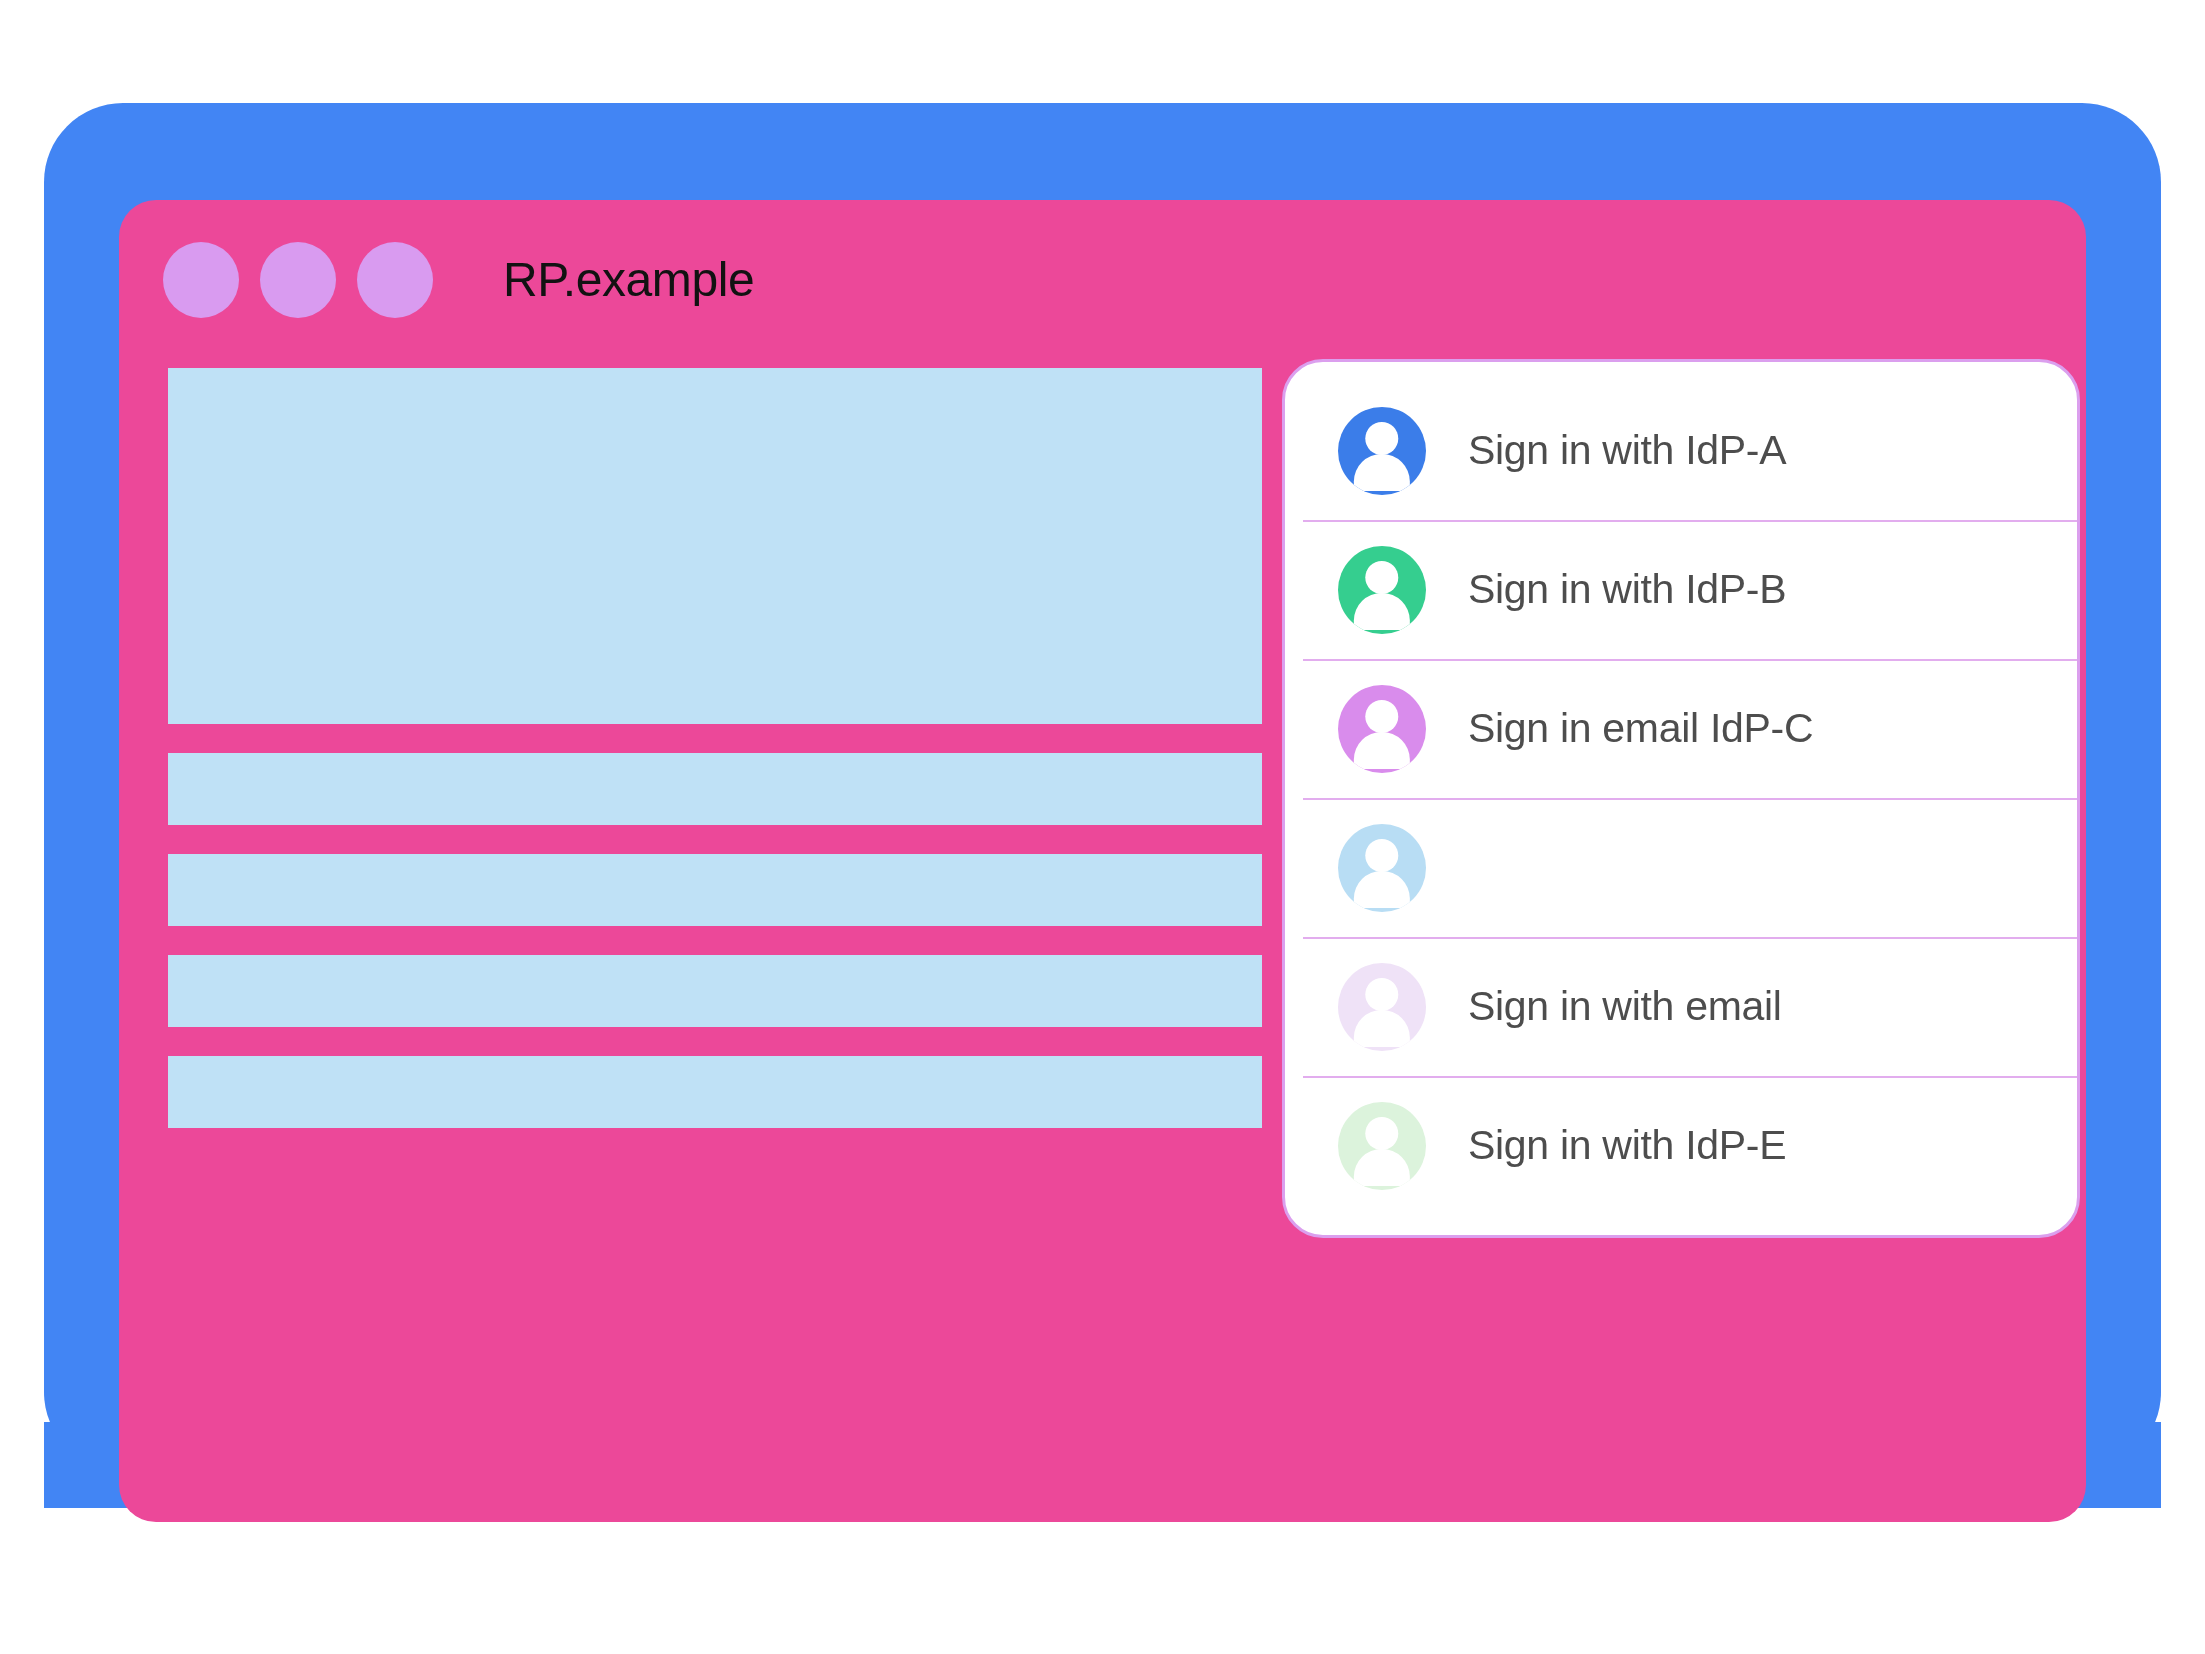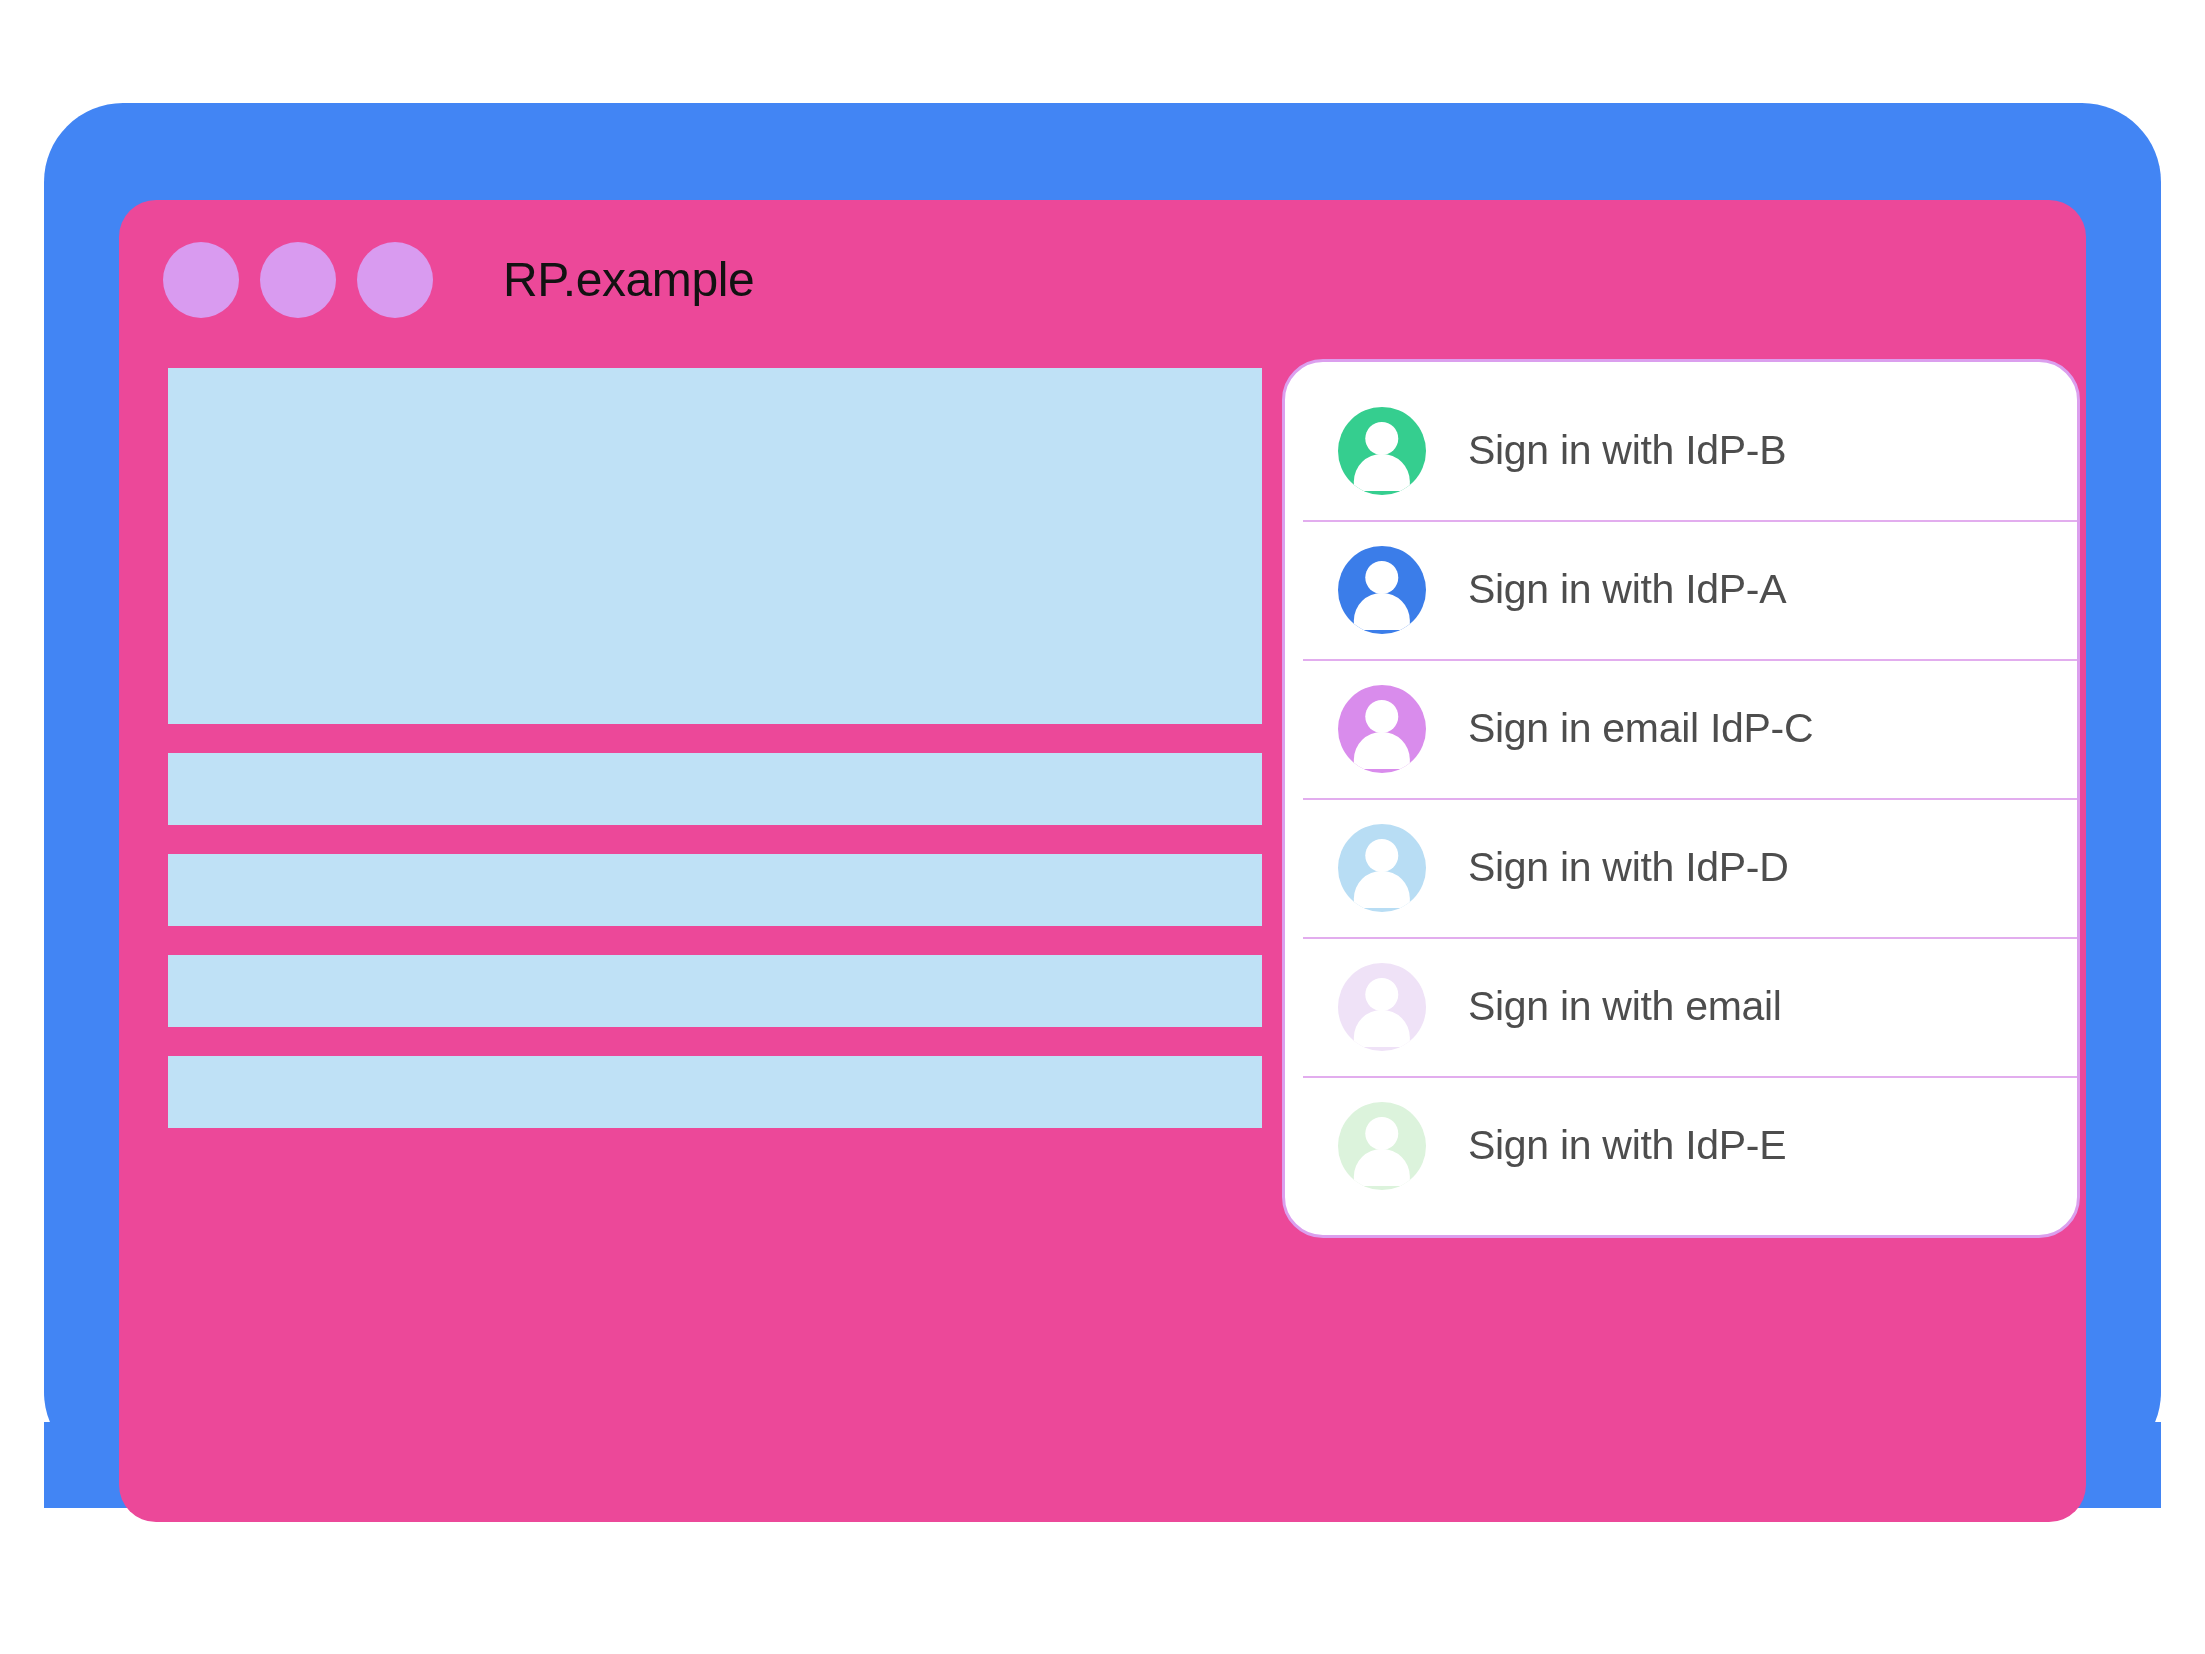--- a/index.html
+++ b/index.html
@@ -236,46 +236,45 @@
       <div class="content-col">
         <div class="block block-hero"></div>
         <div class="block block-line"></div>
         <div class="block block-line"></div>
         <div class="block block-line"></div>
         <div class="block block-line"></div>
       </div>
 
       <div class="signin-panel" id="signin-panel">
           <div class="signin-item">
+            <div class="avatar" style="background: rgb(59, 125, 233);">
+              <div class="head"></div>
+              <div class="body"></div>
+            </div>
+            <span class="signin-label">Sign in with IdP-A</span>
+          </div>
+          <div class="signin-item">
             <div class="avatar" style="background: rgb(53, 206, 143);">
               <div class="head"></div>
               <div class="body"></div>
             </div>
             <span class="signin-label">Sign in with IdP-B</span>
           </div>
           <div class="signin-item">
-            <div class="avatar" style="background: rgb(59, 125, 233);">
-              <div class="head"></div>
-              <div class="body"></div>
-            </div>
-            <span class="signin-label">Sign in with IdP-A</span>
-          </div>
-          <div class="signin-item">
             <div class="avatar" style="background: rgb(217, 140, 236);">
               <div class="head"></div>
               <div class="body"></div>
             </div>
             <span class="signin-label">Sign in email IdP-C</span>
           </div>
           <div class="signin-item">
             <div class="avatar" style="background: rgb(184, 221, 244);">
               <div class="head"></div>
               <div class="body"></div>
             </div>
-            <span class="signin-label">Sign in with IdP-D</span>
           </div>
           <div class="signin-item">
             <div class="avatar" style="background: rgb(239, 226, 247);">
               <div class="head"></div>
               <div class="body"></div>
             </div>
             <span class="signin-label">Sign in with email</span>
           </div>
           <div class="signin-item">
             <div class="avatar" style="background: rgb(220, 243, 220);">

